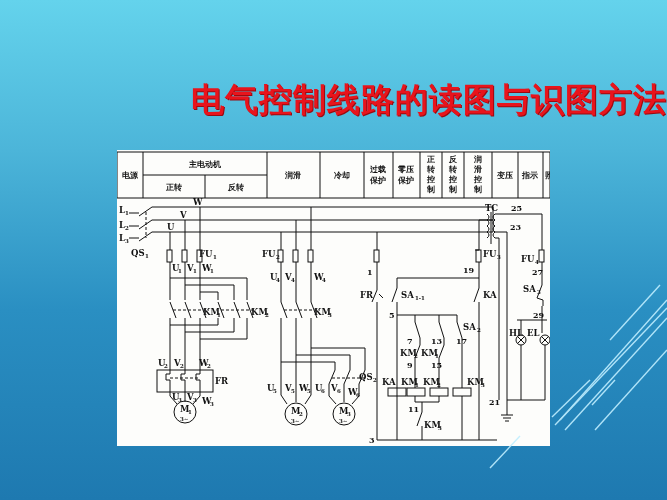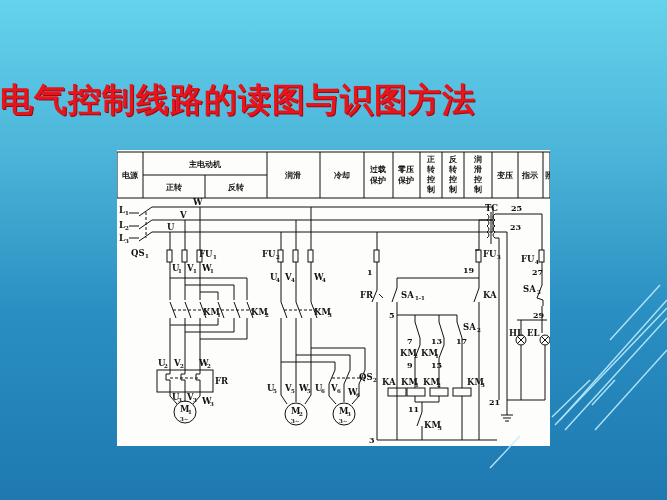--- a/index.html
+++ b/index.html
@@ -2,21 +2,21 @@
 <html><head>
   <meta charset="utf-8">
   <style>
     html, body { margin: 0; padding: 0; }
     body {
       width: 667px; height: 500px; overflow: hidden; position: relative;
       background: linear-gradient(180deg, #64d3ec 0%, #4cb5d9 30%, #2a8fc2 62%, #1e79b0 100%);
       font-family: "DejaVu Serif", "Liberation Serif", serif;
     }
     .slide-title {
-      position: absolute; left: 0; top: 78px; width: 667px; text-align: left;
+      position: absolute; left: 0; top: 78px; width: 667px; text-align: right;
       font-family: "DejaVu Sans", "Liberation Sans", sans-serif;
       font-size: 33px; font-weight: bold; color: #e8141c; letter-spacing: 1px;
       text-shadow: 1px 1px 0 #9a0a10;
     }
     .diagram-frame {
       position: absolute; left: 117px; top: 150px; width: 433px; height: 296px;
       background: #fdfdfb; overflow: hidden;
     }
     .diagram-frame svg { position: absolute; left: 0; top: 0; }
     .deco { position: absolute; left: 0; top: 0; pointer-events: none; }

